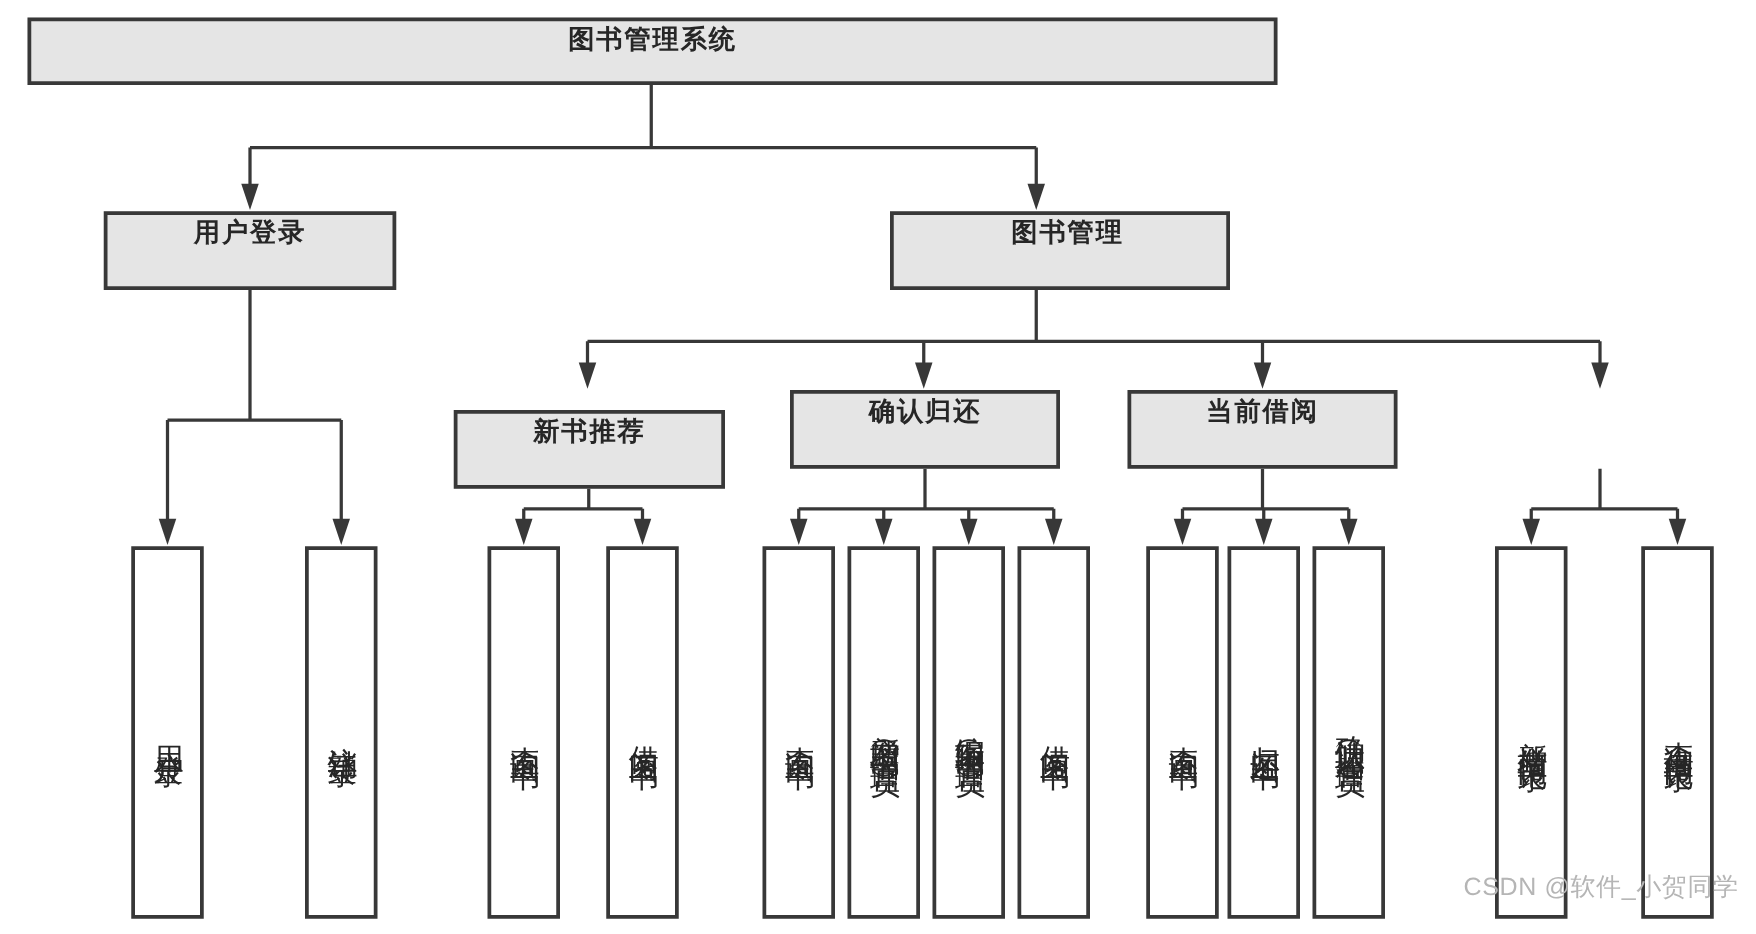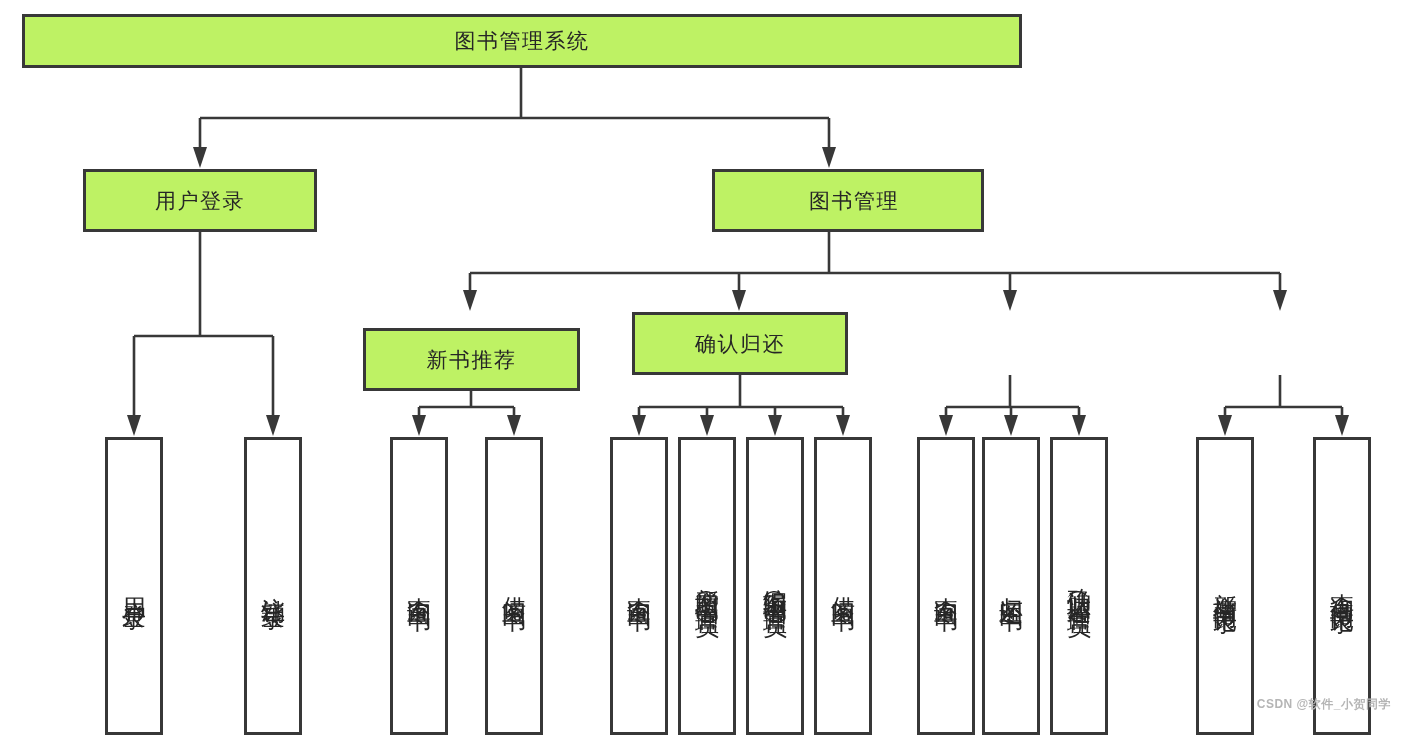--- a/index.html
+++ b/index.html
@@ -13,24 +13,25 @@
     width:1405px;height:747px;
     background:#ffffff;
     font-family:"Liberation Sans", sans-serif;
     overflow:hidden;
   }
   #wires{position:absolute;left:0;top:0;z-index:1;}
   .hnode{
     position:absolute;
     box-sizing:border-box;
     border:3px solid var(--line);
-    background:#bef264;
-    display:flex;align-items:center;justify-content:center;
+    background:#e5e5e5;
+    display:flex;justify-content:center;
     font-size:21px;letter-spacing:1.5px;color:var(--text);
     z-index:2;
+    font-weight:bold;
   }
   .leaf{
     position:absolute;
     box-sizing:border-box;
     width:58px;height:298px;top:437px;
     border:3px solid var(--line);
     background:#ffffff;
     display:flex;align-items:center;justify-content:center;
     z-index:2;
   }
@@ -39,26 +40,25 @@
     text-orientation:mixed;
     font-size:24px;
     letter-spacing:0.16em;
     line-height:1;
     color:var(--text);
     white-space:nowrap;
   }
   #watermark{
     position:absolute;
     right:14px;top:696px;
-    font-size:12px;
+    font-size:20px;
     letter-spacing:0.5px;
     color:var(--wm);
     z-index:5;
     white-space:nowrap;
-    font-weight:bold;
   }
 </style>
 </head>
 <body>
 
 <div id="stage">
 
   <svg id="wires" width="1405" height="747" viewBox="0 0 1405 747" aria-hidden="true">
     <g stroke="#383838" stroke-width="2.6" fill="none">
 
@@ -109,20 +109,23 @@
   <div class="hnode" style="left:712px;top:169px;width:272px;height:63px;padding-left:12px;">
     <span>图书管理</span>
   </div>
 
   <div class="hnode" style="left:363px;top:328px;width:217px;height:63px;">
     <span>新书推荐</span>
   </div>
   <div class="hnode" style="left:632px;top:312px;width:216px;height:63px;">
     <span>确认归还</span>
   </div>
+  <div class="hnode" style="left:902px;top:312px;width:216px;height:63px;">
+    <span>当前借阅</span>
+  </div>
 
   <div class="leaf" style="left:105px;">
     <span>用户登录</span>
   </div>
   <div class="leaf" style="left:244px;">
     <span>注销登录</span>
   </div>
 
   <div class="leaf" style="left:390px;">
     <span>查询图书</span>

